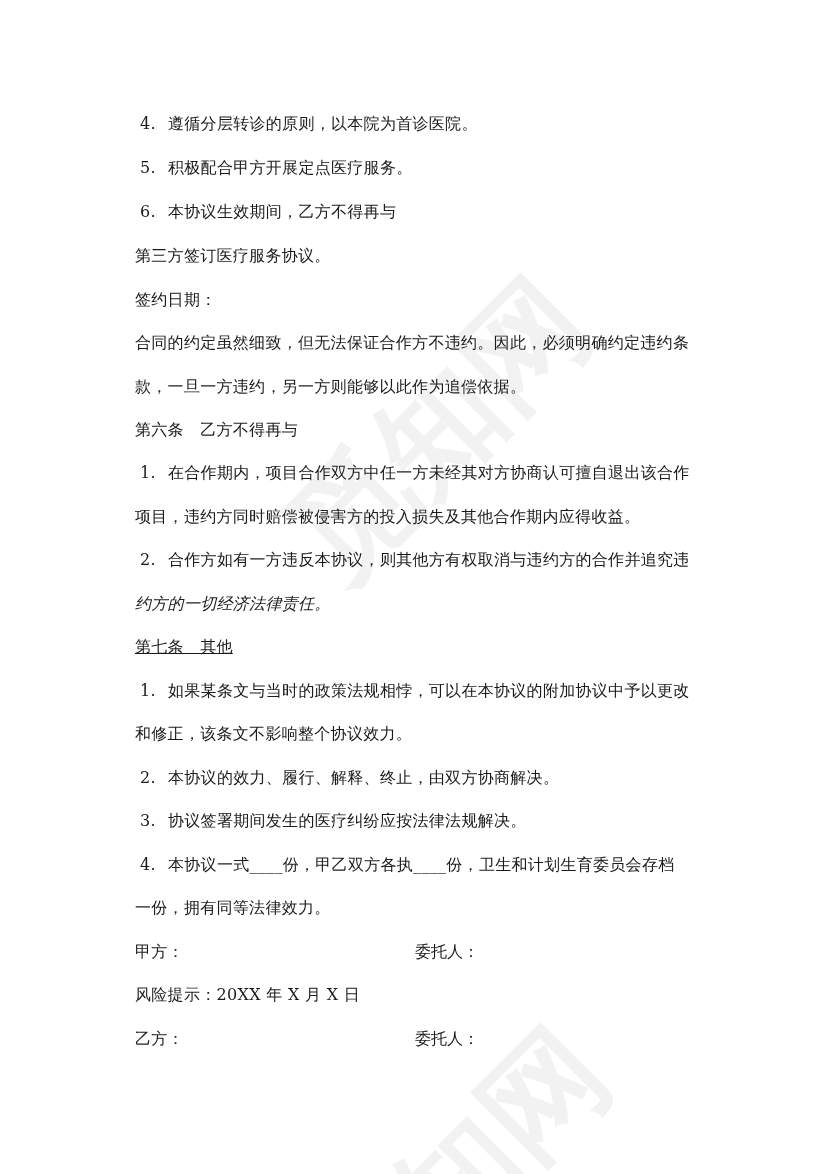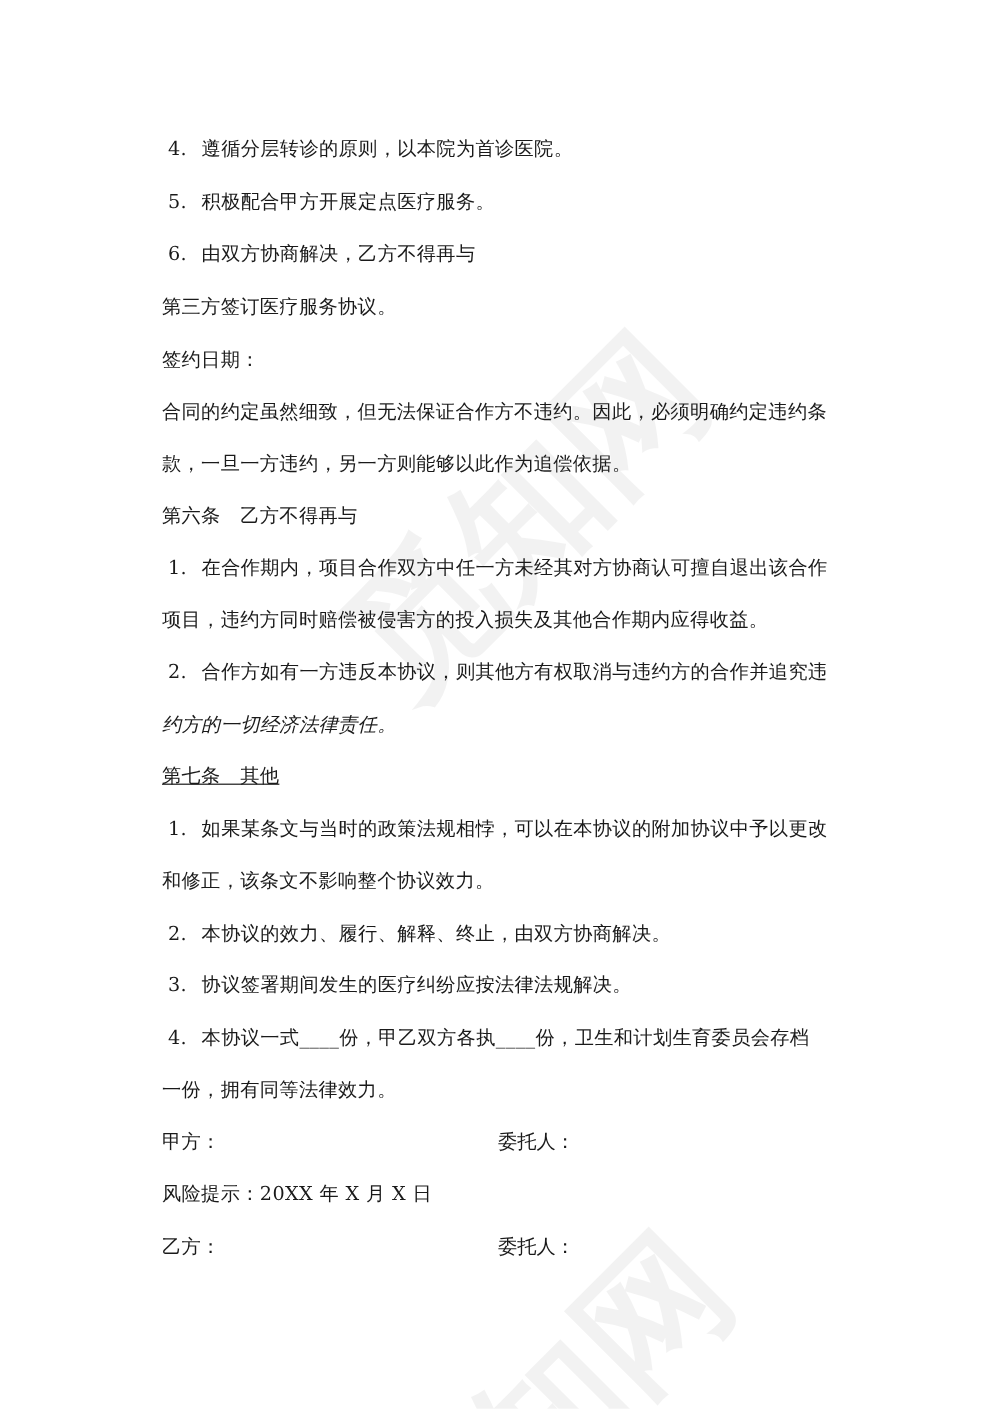--- a/index.html
+++ b/index.html
@@ -57,21 +57,21 @@
     <div class="wm-text">觅知网</div>
   </div>
 
   <div class="line indent" style="top:113px;">
     <span class="num">4.</span><span>遵循分层转诊的原则，以本院为首诊医院。</span>
   </div>
   <div class="line indent" style="top:157px;">
     <span class="num">5.</span><span>积极配合甲方开展定点医疗服务。</span>
   </div>
   <div class="line indent" style="top:201px;">
-    <span class="num">6.</span><span>由双方协商解决，乙方不得再与</span>
+    <span class="num">6.</span><span>本协议生效期间，乙方不得再与</span>
   </div>
   <div class="line" style="top:245px;">第三方签订医疗服务协议。</div>
   <div class="line" style="top:289px;">签约日期：</div>
   <div class="line" style="top:332px;">合同的约定虽然细致，但无法保证合作方不违约。因此，必须明确约定违约条</div>
   <div class="line" style="top:376px;">款，一旦一方违约，另一方则能够以此作为追偿依据。</div>
   <div class="line" style="top:419px;">第六条　乙方不得再与</div>
   <div class="line indent" style="top:462px;">
     <span class="num">1.</span><span>在合作期内，项目合作双方中任一方未经其对方协商认可擅自退出该合作</span>
   </div>
   <div class="line" style="top:506px;">项目，违约方同时赔偿被侵害方的投入损失及其他合作期内应得收益。</div>

